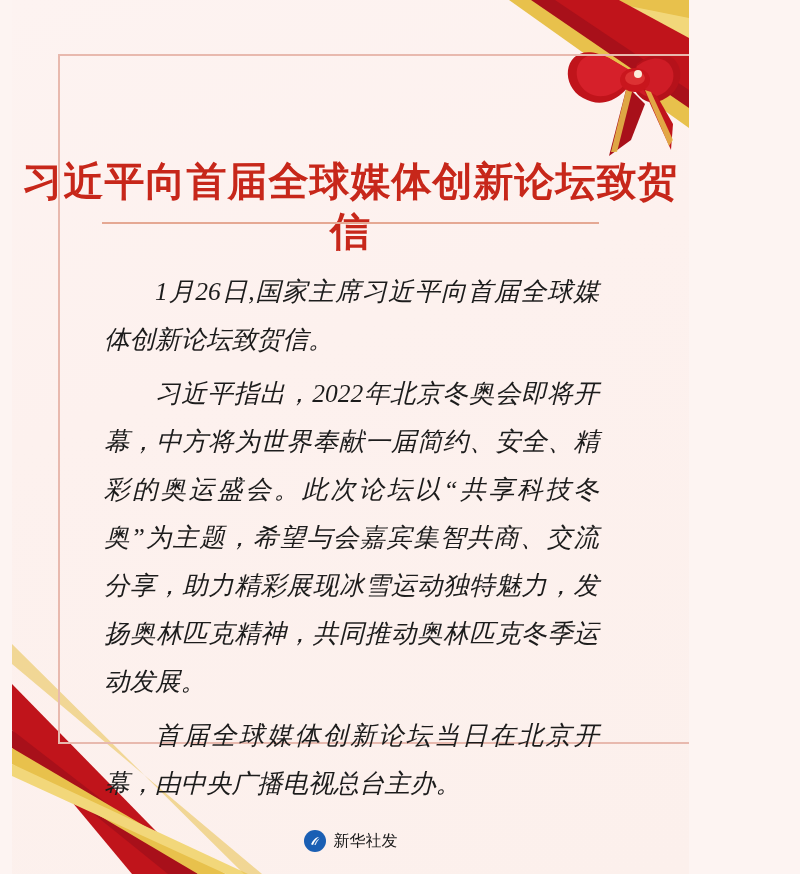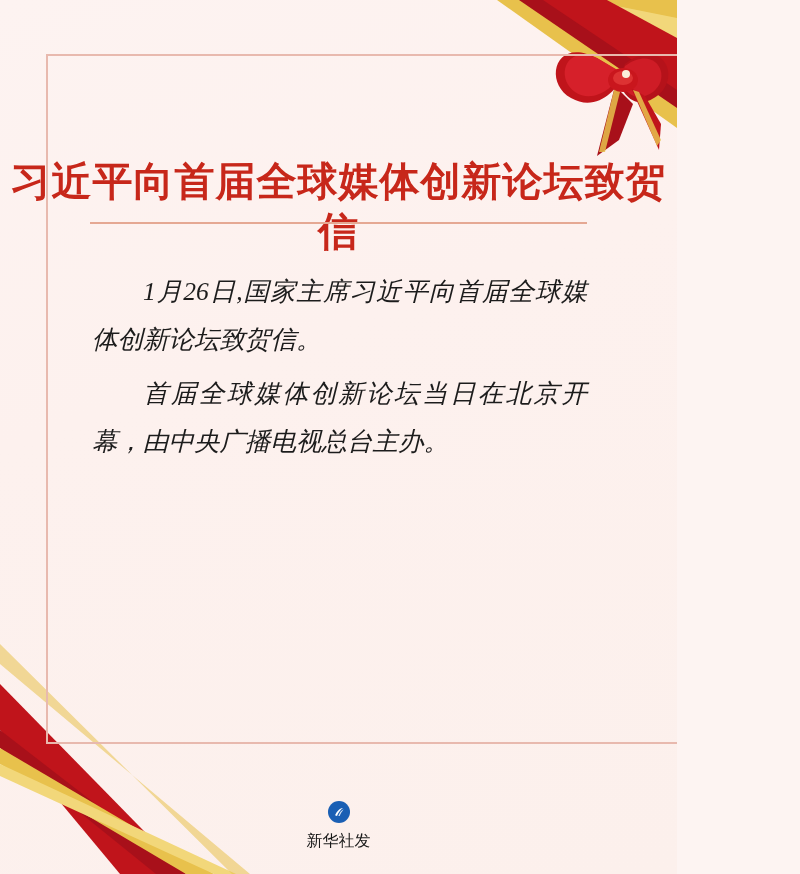--- a/index.html
+++ b/index.html
@@ -13,20 +13,21 @@
     font-family: "Liberation Serif", "DejaVu Serif", serif;
     overflow: hidden;
   }
 
   .poster {
     position: relative;
     width: 677px;
     height: 874px;
     background: linear-gradient(160deg, #fdf3f1 0%, #fdf1ee 40%, #fcf0ec 100%);
     overflow: hidden;
+    margin-left: 12px;
   }
 
   
   .ribbon-tr {
     position: absolute;
     top: 0;
     right: 0;
     width: 230px;
     height: 190px;
     pointer-events: none;
@@ -95,21 +96,20 @@
   
   .footer {
     position: absolute;
     left: 0;
     right: 0;
     bottom: 22px;
     display: flex;
     align-items: center;
     justify-content: center;
     gap: 8px;
-    flex-direction: column;
   }
   .footer-logo {
     width: 22px;
     height: 22px;
     border-radius: 50%;
     background: #1a5fb4;
     display: flex;
     align-items: center;
     justify-content: center;
   }
@@ -162,20 +162,21 @@
   </svg>
 
   <div class="card"></div>
 
   <h1 class="title">习近平向首届全球媒体创新论坛致贺信</h1>
 
   <div class="title-rule"></div>
 
   <div class="body-text">
     <p>1月26日,国家主席习近平向首届全球媒体创新论坛致贺信。</p>
+    <p>习近平指出，2022年北京冬奥会即将开幕，中方将为世界奉献一届简约、安全、精彩的奥运盛会。此次论坛以“共享科技冬奥”为主题，希望与会嘉宾集智共商、交流分享，助力精彩展现冰雪运动独特魅力，发扬奥林匹克精神，共同推动奥林匹克冬季运动发展。</p>
     <p>首届全球媒体创新论坛当日在北京开幕，由中央广播电视总台主办。</p>
   </div>
 
   <div class="footer">
     <span class="footer-logo">
       <svg viewBox="0 0 24 24" width="16" height="16" aria-hidden="true">
         <circle cx="12" cy="12" r="11" fill="#1a5fb4"></circle>
         <path d="M6 17 C9 11, 12 7, 18 6 C14 9, 11 13, 9 18 Z" fill="#ffffff"></path>
         <path d="M11 18 C13 13, 15 10, 19 8 C16 12, 14 15, 13 18 Z" fill="#d7e3f5"></path>
       </svg>

